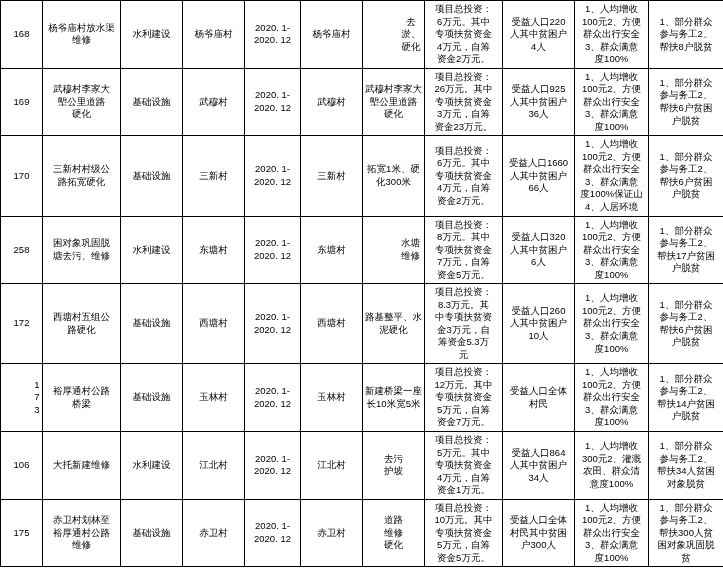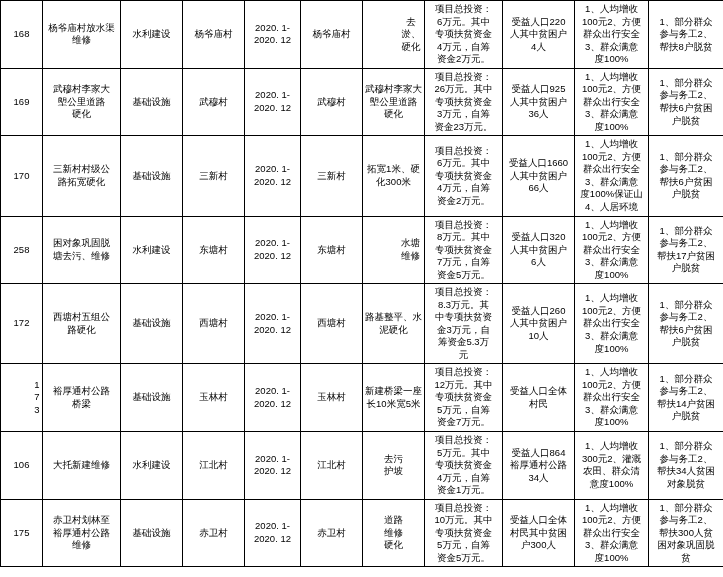--- a/index.html
+++ b/index.html
@@ -250,21 +250,21 @@
 2020. 12</td>
         <td style="white-space: pre-wrap;">江北村</td>
         <td style="white-space: pre-wrap;">去污
 护坡</td>
         <td style="white-space: pre-wrap;">项目总投资：
 5万元。其中
 专项扶贫资金
 4万元，自筹
 资金1万元。</td>
         <td style="white-space: pre-wrap;">受益人口864
-裕厚通村公路
+人其中贫困户
 34人</td>
         <td style="white-space: pre-wrap;">1、人均增收
 300元2、灌溉
 农田、群众清
 意度100%</td>
         <td style="white-space: pre-wrap;">1、部分群众
 参与务工2、
 帮扶34人贫困
 对象脱贫</td>
       </tr>

